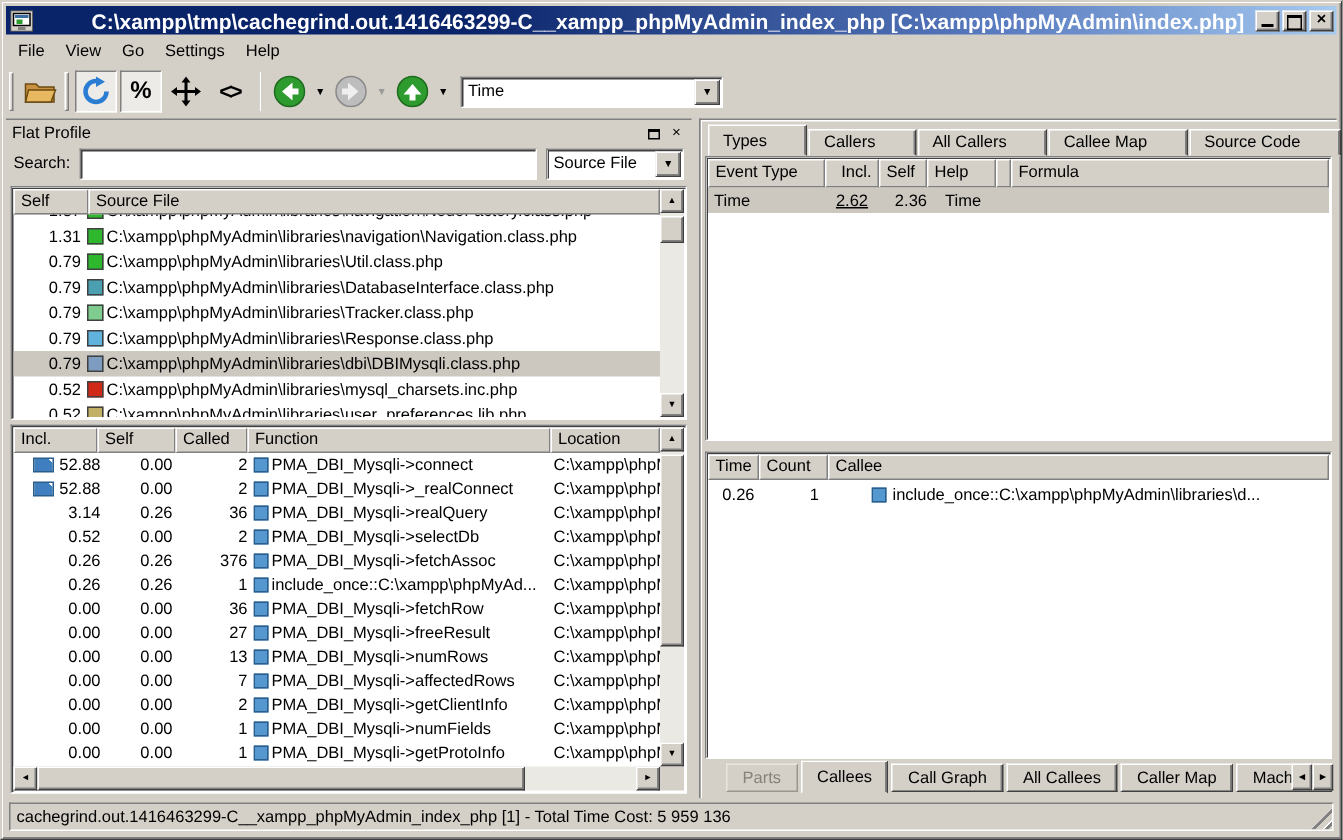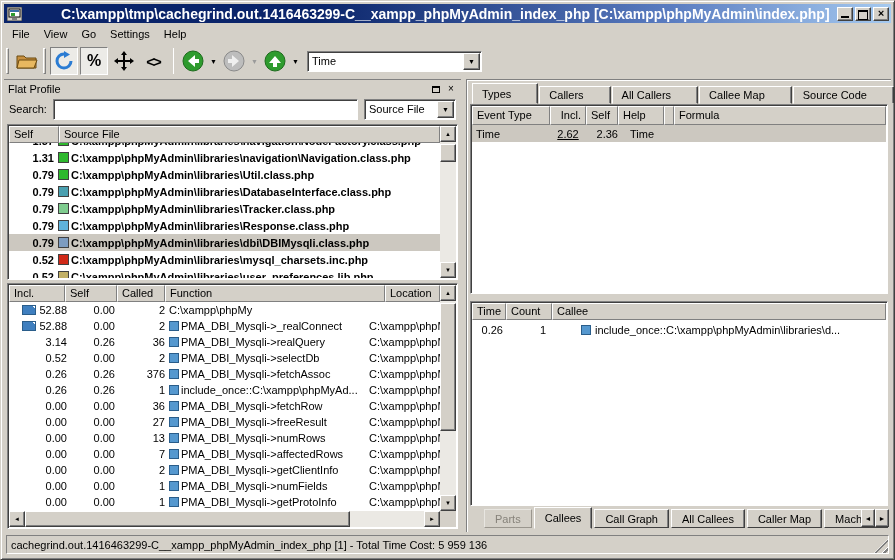--- a/index.html
+++ b/index.html
@@ -63,21 +63,21 @@
     box-shadow: inset 1px 1px 0 #404040; position:relative; overflow:hidden; }
   .file-box { height:156px; margin:0 2px; flex:none; }
   .func-box { flex:1; margin:3px 2px 2px 2px; }
 
   .col-h { background:#d4d0c8; border:1px solid; border-color:#fff #808080 #808080 #fff; padding:1px 4px 0 4px;
     white-space:nowrap; overflow:hidden; flex:none; height:17px; }
   .hdr-row { display:flex; position:absolute; left:1px; top:1px; right:17px; height:17px; }
 
   
   .file-viewport { position:absolute; left:1px; top:18px; right:17px; bottom:1px; overflow:hidden; }
-  .file-rows { margin-top:-11px;font-weight:bold; }
+  .file-rows { margin-top:-11px; }
   .flist-row { display:flex; height:17px; align-items:center; white-space:nowrap; }
   .flist-row.sel { background:#ccc8c0; }
   .fl-self { width:48px; text-align:right; padding-right:3px; flex:none; }
   .sq { width:11px; height:11px; border:1px solid #404040; margin:0 2px 0 1px; flex:none; }
   .fl-path { overflow:hidden; white-space:nowrap; }
 
   
   .func-viewport { position:absolute; left:1px; top:18px; right:17px; bottom:17px; overflow:hidden; background:#fff; }
   .func-row { display:flex; height:16px; align-items:center; white-space:nowrap; }
   .fc-incl { width:64px; text-align:right; padding-right:6px; flex:none; display:flex; align-items:center; justify-content:flex-end; gap:3px;}
@@ -303,32 +303,36 @@
           <span class="sb-thumb" style="top:18px;height:18px"></span>
           <span class="sb-btn" style="bottom:0">▼</span>
         </div>
       </div>
 
       <div class="sunken-box func-box">
         <div class="hdr-row">
           <span class="col-h" style="width:56px">Incl.</span>
           <span class="col-h" style="width:52px">Self</span>
           <span class="col-h" style="width:48px">Called</span>
-          <span class="col-h" style="width:220px">Function</span>
+          <span class="col-h" style="width:202px">Function</span>
           <span class="col-h" style="flex:1">Location</span>
         </div>
         <div class="func-viewport">
           <div id="func-rows">
               <div class="func-row">
                 <span class="fc-incl">
                   <span class="baricon"></span>
                   <span>52.88</span>
                 </span>
                 <span class="fc-self">0.00</span>
                 <span class="fc-called">2</span>
+                <span class="fc-func">
+                  <span class="fnicon"></span>
+                  <span>PMA_DBI_Mysqli-&gt;connect</span>
+                </span>
                 <span class="fc-loc">C:\xampp\phpMy</span>
               </div>
               <div class="func-row">
                 <span class="fc-incl">
                   <span class="baricon"></span>
                   <span>52.88</span>
                 </span>
                 <span class="fc-self">0.00</span>
                 <span class="fc-called">2</span>
                 <span class="fc-func">

